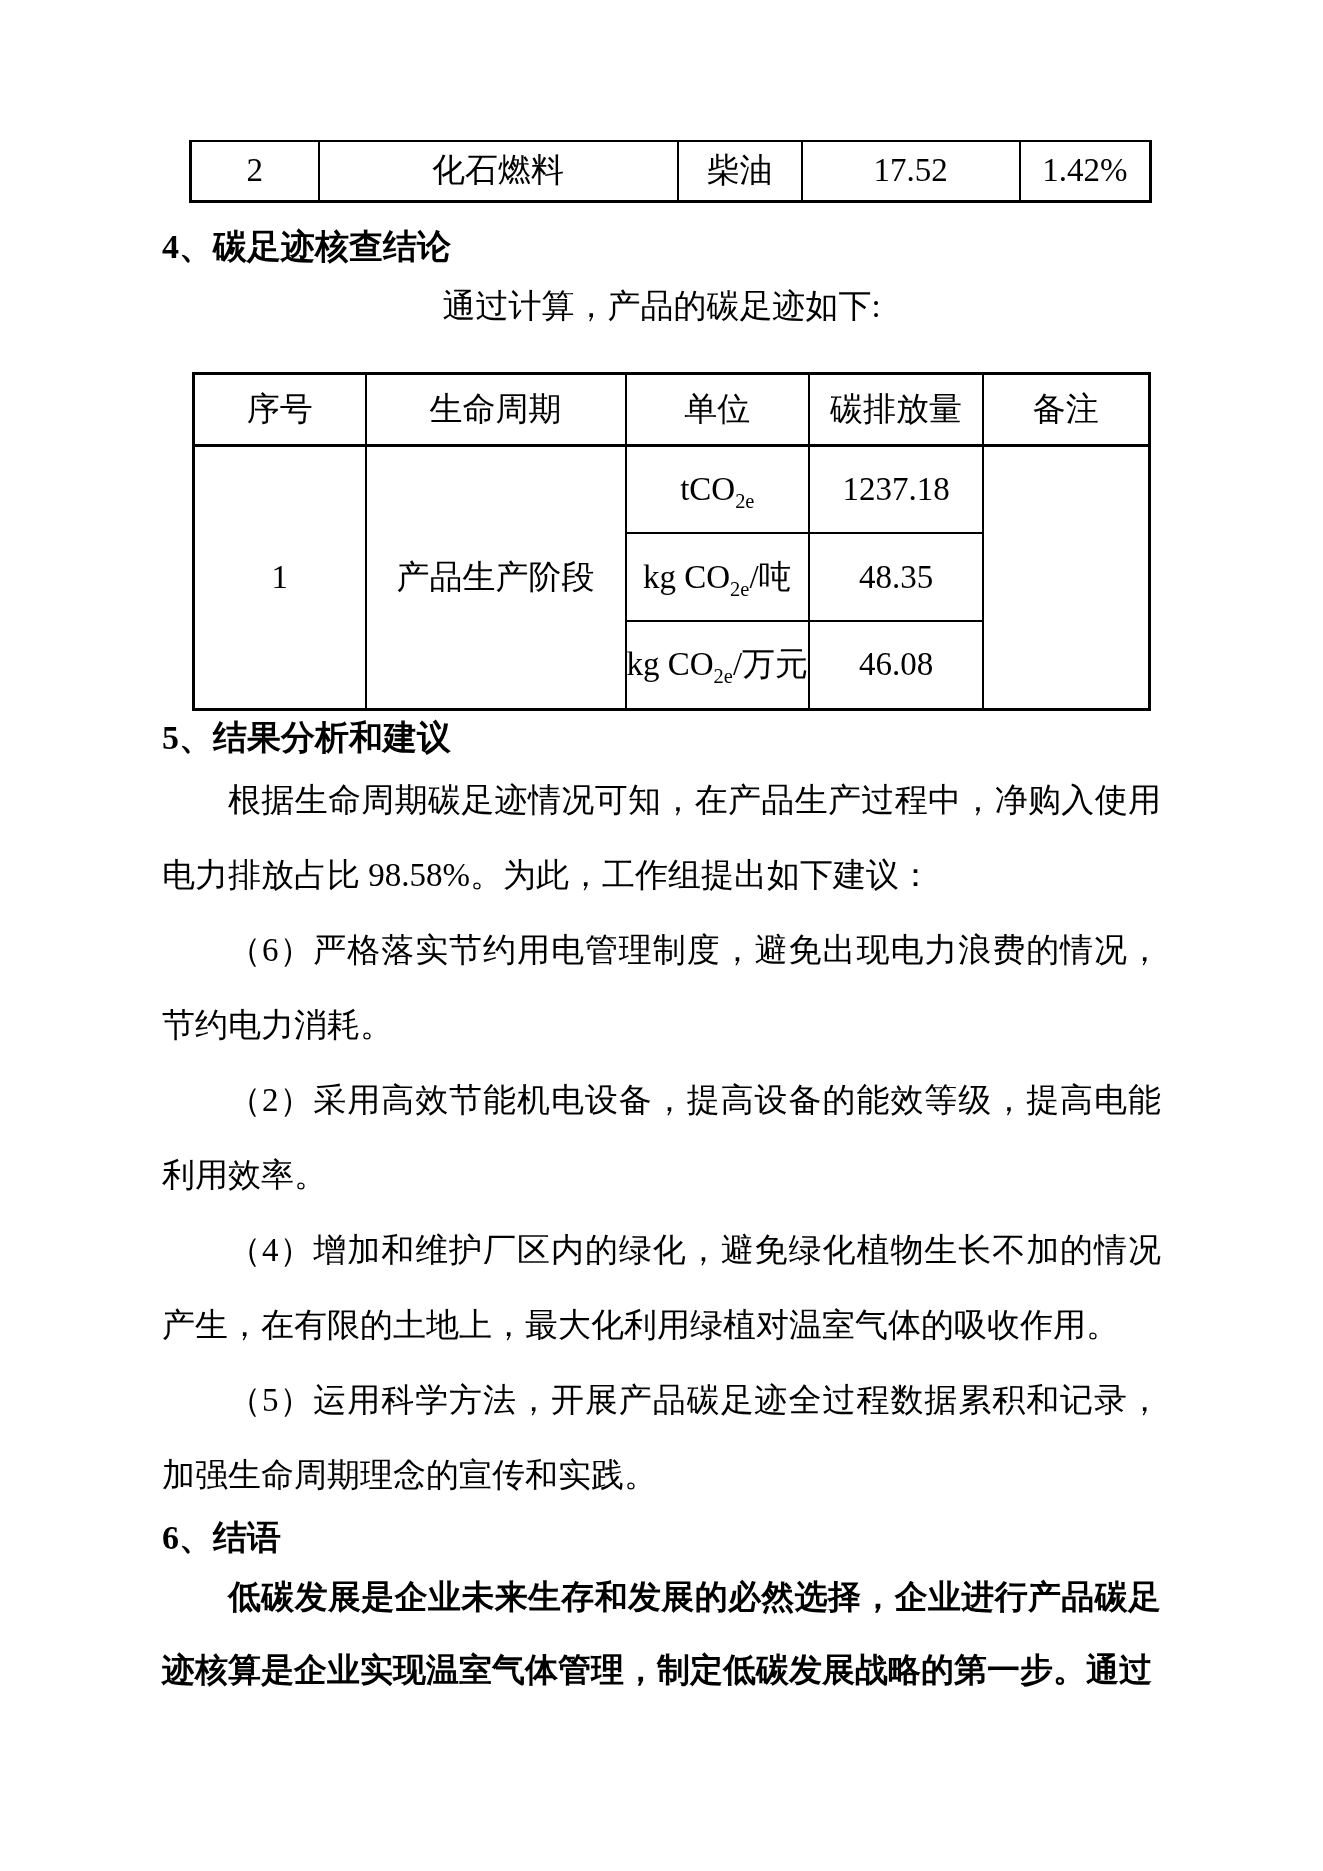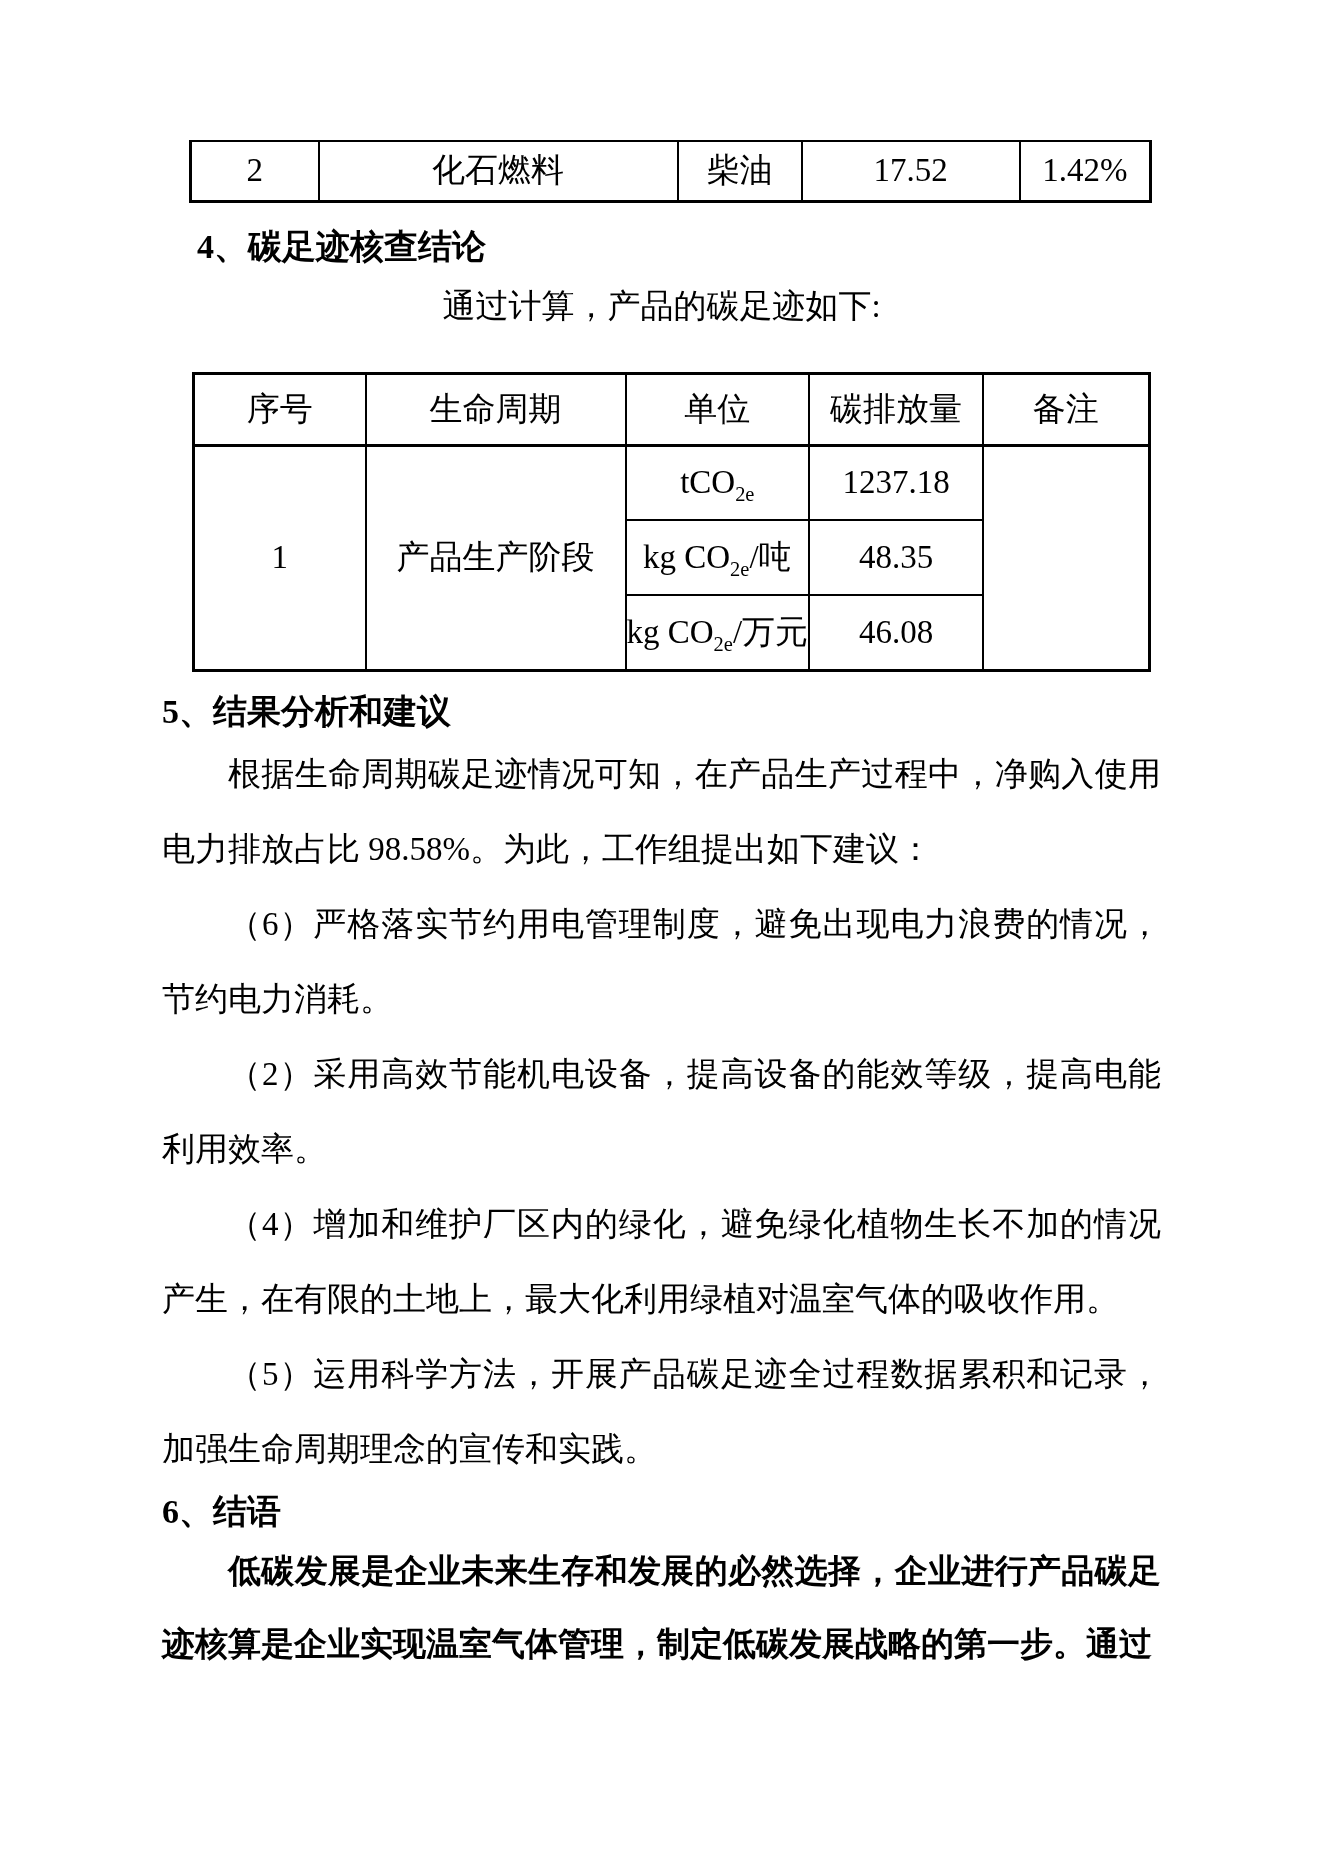--- a/index.html
+++ b/index.html
@@ -27,33 +27,33 @@
     overflow: hidden;
     white-space: nowrap;
   }
   .t1 {
     margin: 140px 0 0 27px;
     border: 3px solid #000;
     border-top-width: 2px;
   }
   .t1 td { height: 60px; }
   .t2 {
-    margin: 44px 0 17px 30px;
+    margin: 44px 0 4px 30px;
     border: 3px solid #000;
   }
   .t2 thead th { height: 72px; border-bottom-width: 3px; }
-  .t2 tbody td { height: 75px; }
+  .t2 tbody td { height: 88px; }
   sub { font-size: 0.62em; line-height: 0; }
   
   .h {
     font-weight: bold;
     font-size: 34px;
     line-height: 46px;
   }
-  .h4 { margin-top: 21px; margin-left: 35px; }
+  .h4 { margin-top: 21px; }
   .h5 { }
   .h6 { margin-top: 2px; }
   .intro {
     margin-top: 14px;
     font-size: 33px;
     line-height: 44px;
     text-align: center;
   }
   .para {
     font-size: 33px;

